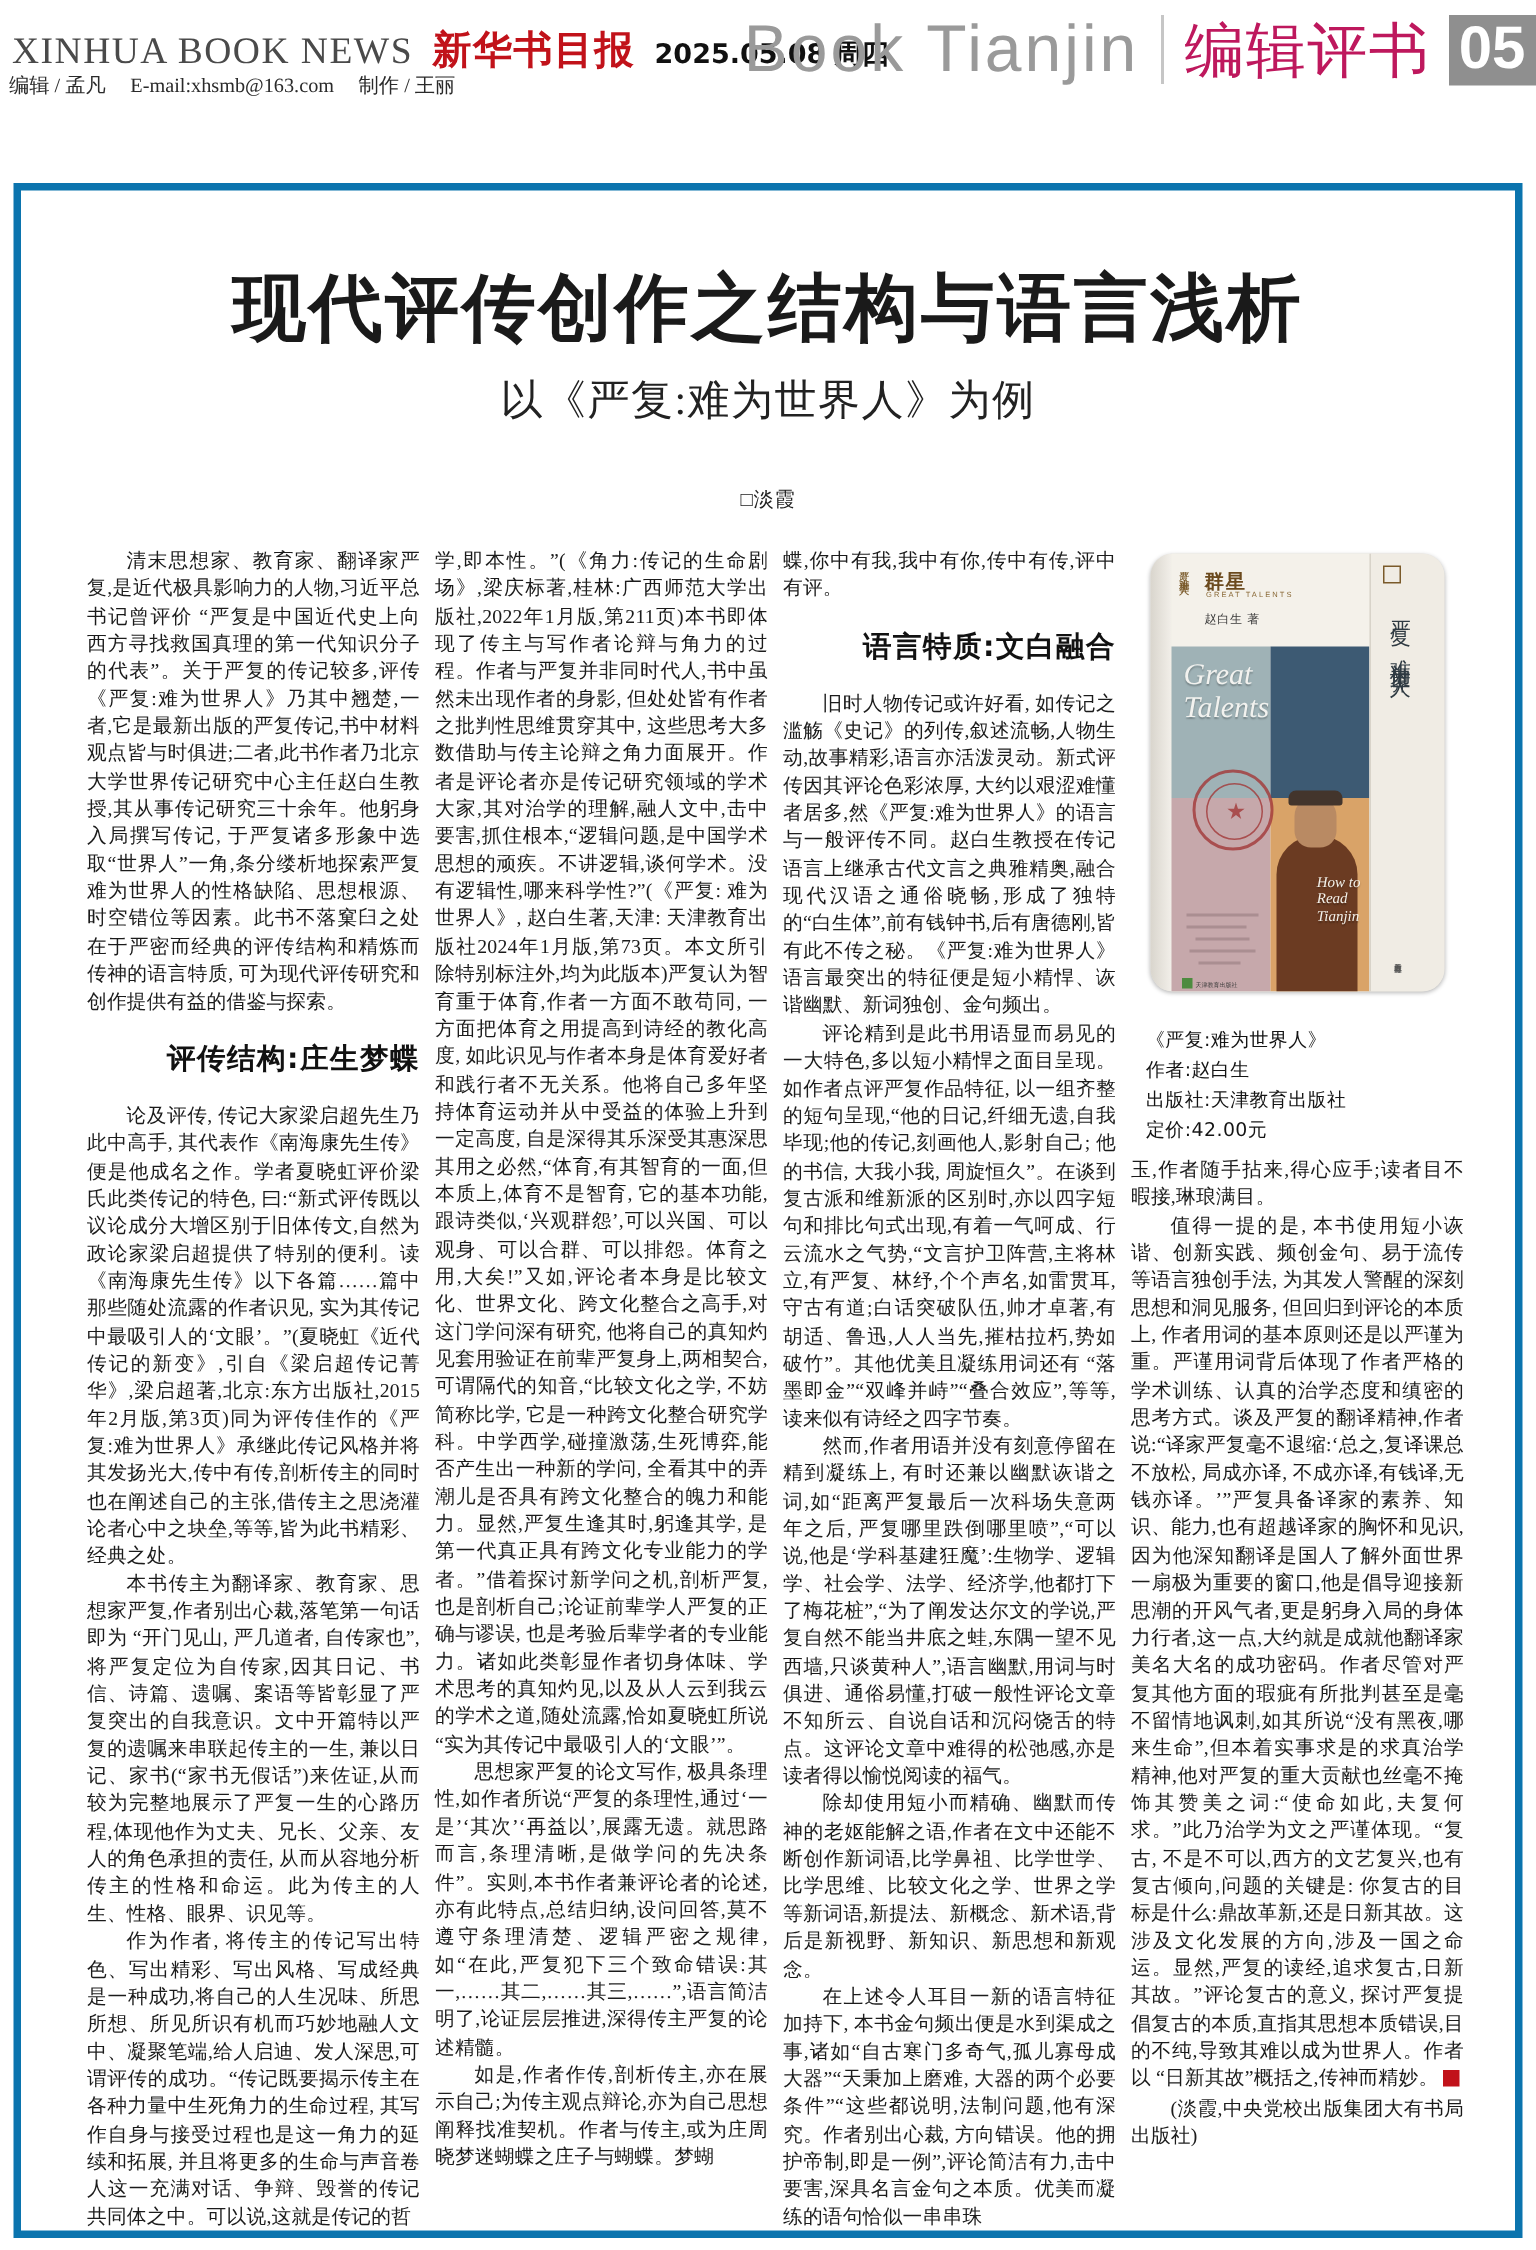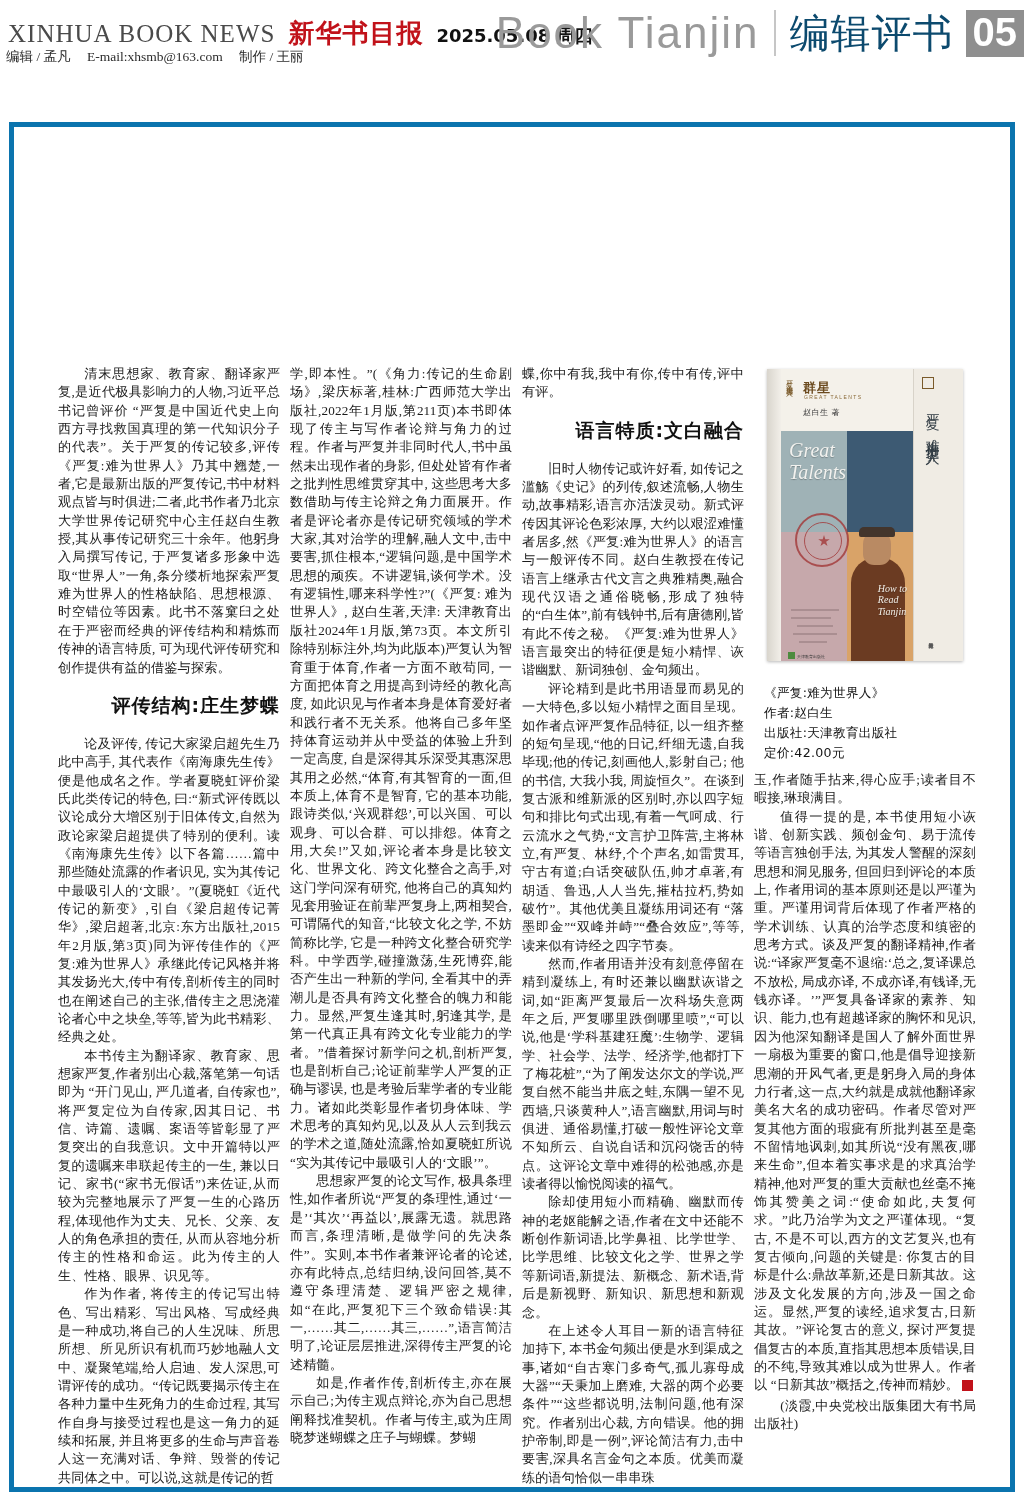--- a/index.html
+++ b/index.html
@@ -40,21 +40,21 @@
     display: flex; align-items: center; height: 62px;
   }
   .mh-br {
     font-family: "Liberation Sans", sans-serif;
     font-size: 44px; color: #9a9a9a; letter-spacing: 2px;
     font-weight: 400; padding-right: 14px;
   }
   .mh-divider { width: 2px; height: 46px; background: #c6c6c6; margin-right: 14px; }
   .mh-bz {
     font-family: "DejaVu Sans", sans-serif;
-    font-size: 40px; color: #0c4a6e; letter-spacing: 1px;
+    font-size: 40px; color: #be185d; letter-spacing: 1px;
     font-weight: 400; padding-right: 12px;
   }
   .mh-pg {
     background: #8f8f8f; color: #fff;
     font-family: "Liberation Sans", sans-serif;
     font-size: 40px; font-weight: bold;
     padding: 1px 7px 4px 7px; line-height: 1.05;
     letter-spacing: 0px;
   }
 
@@ -113,20 +113,21 @@
   .credit { margin-top: 2px; }
 
   
   .bookbox { position: absolute; left: 0; top: 0; width: 222px; }
   .cover {
     position: relative; width: 196px; height: 292px;
     margin: 4px auto 0 auto;
     background: #e9e6e0;
     box-shadow: 0 1px 3px rgba(0,0,0,0.28);
     overflow: hidden;
+    border-radius: 15px;
   }
   
   .cv-leftedge {
     position: absolute; left: 0; top: 0; width: 14px; height: 100%;
     background: linear-gradient(to right, #d9d5cd, #f2efe9);
   }
   
   .cv-front {
     position: absolute; left: 14px; top: 0; width: 132px; height: 100%;
     background: #f4f1ea;
@@ -266,20 +267,25 @@
       <span class="mh-br">Book  Tianjin</span>
       <span class="mh-divider"></span>
       <span class="mh-bz">编辑评书</span>
       <span class="mh-pg">05</span>
     </div>
   </div>
 
   <div class="frame">
     <div class="frame-inner">
 
+      <div class="headline-wrap">
+        <div class="headline">现代评传创作之结构与语言浅析</div>
+        <div class="subhead">以《严复:难为世界人》为例</div>
+        <div class="byline">□淡霞</div>
+      </div>
 
       <div class="cols">
 
         <div class="col">
           <p>清末思想家、教育家、翻译家严复,是近代极具影响力的人物,习近平总书记曾评价 “严复是中国近代史上向西方寻找救国真理的第一代知识分子的代表”。关于严复的传记较多,评传《严复:难为世界人》乃其中翘楚,一者,它是最新出版的严复传记,书中材料观点皆与时俱进;二者,此书作者乃北京大学世界传记研究中心主任赵白生教授,其从事传记研究三十余年。他躬身入局撰写传记, 于严复诸多形象中选取“世界人”一角,条分缕析地探索严复难为世界人的性格缺陷、思想根源、时空错位等因素。此书不落窠臼之处在于严密而经典的评传结构和精炼而传神的语言特质, 可为现代评传研究和创作提供有益的借鉴与探索。</p>
           <div class="sec-head">评传结构:庄生梦蝶</div>
           <p>论及评传, 传记大家梁启超先生乃此中高手, 其代表作《南海康先生传》便是他成名之作。学者夏晓虹评价梁氏此类传记的特色, 曰:“新式评传既以议论成分大增区别于旧体传文,自然为政论家梁启超提供了特别的便利。读《南海康先生传》以下各篇……篇中那些随处流露的作者识见, 实为其传记中最吸引人的‘文眼’。”(夏晓虹《近代传记的新变》,引自《梁启超传记菁华》,梁启超著,北京:东方出版社,2015 年2月版,第3页)同为评传佳作的《严复:难为世界人》承继此传记风格并将其发扬光大,传中有传,剖析传主的同时也在阐述自己的主张,借传主之思浇灌论者心中之块垒,等等,皆为此书精彩、经典之处。</p>
           <p>本书传主为翻译家、教育家、思想家严复,作者别出心裁,落笔第一句话即为 “开门见山, 严几道者, 自传家也”,将严复定位为自传家,因其日记、书信、诗篇、遗嘱、案语等皆彰显了严复突出的自我意识。文中开篇特以严复的遗嘱来串联起传主的一生, 兼以日记、家书(“家书无假话”)来佐证,从而较为完整地展示了严复一生的心路历程,体现他作为丈夫、兄长、父亲、友人的角色承担的责任, 从而从容地分析传主的性格和命运。此为传主的人生、性格、眼界、识见等。</p>
           <p>作为作者, 将传主的传记写出特色、写出精彩、写出风格、写成经典是一种成功,将自己的人生况味、所思所想、所见所识有机而巧妙地融人文中、凝聚笔端,给人启迪、发人深思,可谓评传的成功。“传记既要揭示传主在各种力量中生死角力的生命过程, 其写作自身与接受过程也是这一角力的延续和拓展, 并且将更多的生命与声音卷人这一充满对话、争辩、毁誉的传记共同体之中。可以说,这就是传记的哲</p>
         </div>

